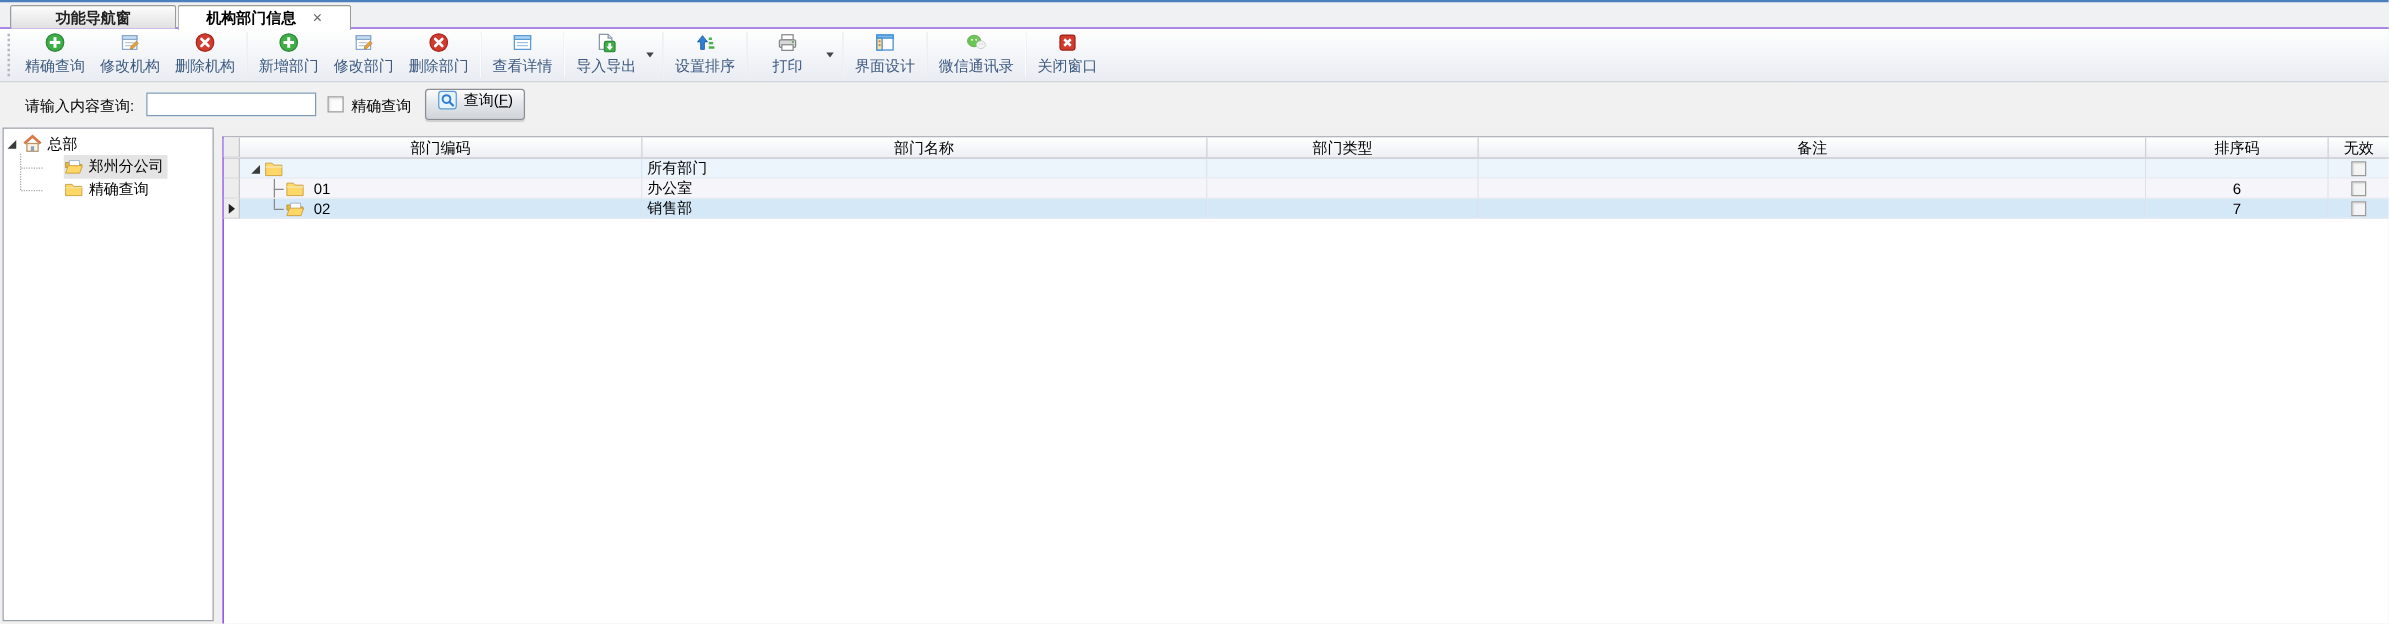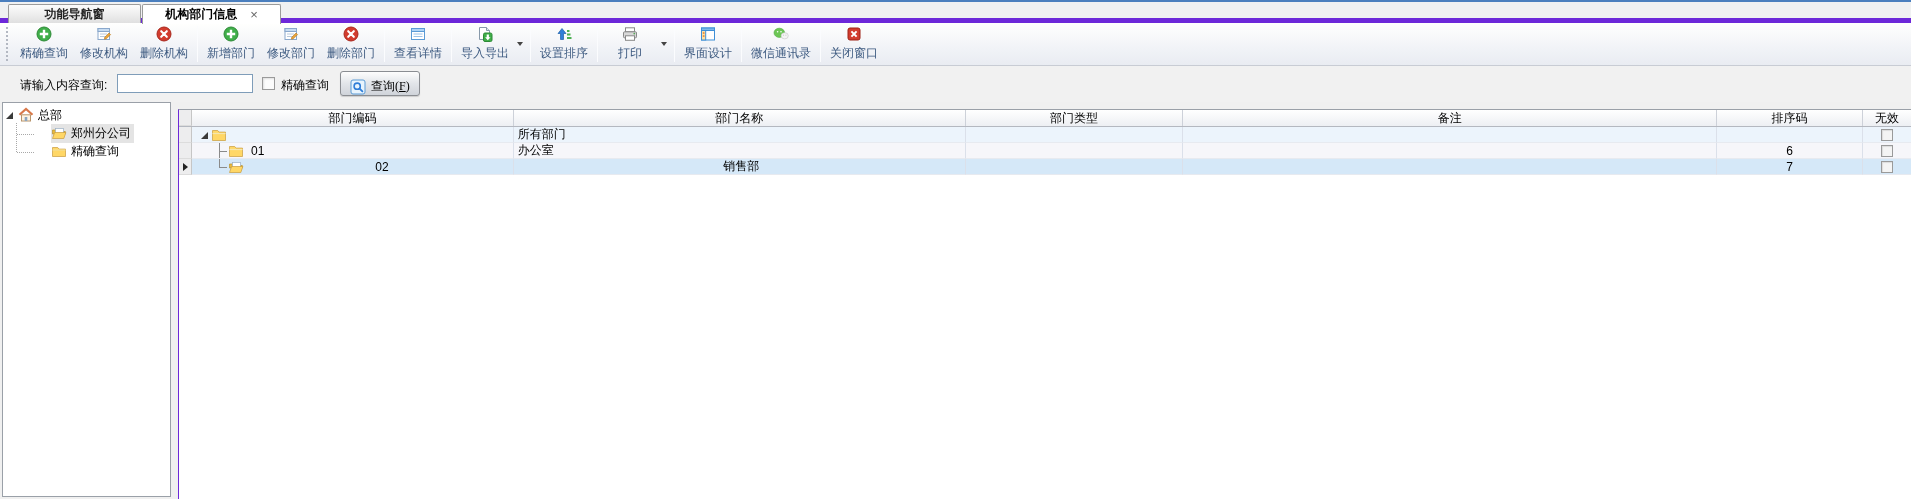--- a/index.html
+++ b/index.html
@@ -4,21 +4,21 @@
 <style>
   * { box-sizing: border-box; margin: 0; padding: 0; }
   html,body { width:1911px; height:499px; overflow:hidden; }
   body { font-family:"Liberation Sans","DejaVu Sans",sans-serif; font-size:12px; color:#000; background:#f0f0f0; }
   .page { position:relative; width:1911px; height:499px; background:#f0f0f0; }
 
   
   .topline { position:absolute; left:0; top:0; width:100%; height:2px; background:#4b7fbe; }
 
   
-  .tabbar { position:absolute; left:0; top:2px; width:100%; height:21px; background:#f0f1f2; border-bottom:5px solid #6d28d9; }
+  .tabbar { position:absolute; left:0; top:2px; width:100%; height:21px; background:#f0f1f2; border-bottom:1px solid #6d28d9;font-family:Liberation Mono, monospace; }
   .tab { position:absolute; top:2px; height:19px; display:flex; align-items:center; justify-content:center;
          font-weight:bold; border:1px solid #9b9b9b; border-bottom:none; border-radius:2px 2px 0 0; cursor:default; }
   .tab-inactive { left:8px; width:133px; background:linear-gradient(#fcfcfc,#e0e0e0); color:#222; }
   .tab-active { left:142px; width:139px; height:20px; background:#fff; z-index:3; }
   .tab-close { margin-left:13px; color:#666; font-weight:normal; font-size:13px; line-height:13px; cursor:pointer; }
 
   
   .toolbar { position:absolute; left:0; top:23px; width:100%; height:43px;
              background:linear-gradient(#fffffe,#f1f3f7 60%,#e9ecf2); border-bottom:1px solid #c8ccd4;
              display:flex; align-items:center; padding-left:4px; }
@@ -31,23 +31,23 @@
   .dd-arrow { width:0; height:0; border-left:3px solid transparent; border-right:3px solid transparent;
               border-top:4px solid #444; margin:0 4px 0 2px; cursor:pointer; }
   .icon16 { width:16px; height:16px; display:block; }
 
   
   .searchrow { position:absolute; left:0; top:66px; width:100%; height:36px; background:#f1f1f1; }
   .search-label { position:absolute; left:20px; top:11px; }
   .search-input { position:absolute; left:117px; top:8px; width:136px; height:19px; border:1px solid #7f9db9; background:#fff; font:inherit; padding:0 3px; }
   .checkbox13 { position:absolute; left:262px; top:11px; width:13px; height:13px; background:#fcfcfc; border:1px solid #9a9a9a; box-shadow:inset 1px 1px 2px rgba(0,0,0,0.12); cursor:pointer; }
   .precise-label { position:absolute; left:281px; top:11px; cursor:default;text-align:center; }
-  .query-btn { position:absolute; left:340px; top:5px; height:25px; padding:0 9px; display:flex; align-items:flex-end; gap:5px;
+  .query-btn { position:absolute; left:340px; top:5px; height:25px; padding:0 9px; display:flex; align-items:flex-start; gap:5px;
                border:1px solid #8a8d92; border-radius:3px; background:linear-gradient(#fdfdfd,#e3e6ea 48%,#d0d4da);
-               box-shadow:0 1px 1px rgba(0,0,0,0.15); cursor:pointer;font-family:Liberation Serif, serif; }
+               box-shadow:0 1px 1px rgba(0,0,0,0.15); cursor:pointer; }
   .query-btn u { text-decoration:underline; }
 
   
   .treepanel { position:absolute; left:2px; top:102px; width:169px; height:395px; background:#fff; border:1px solid #9aa0a8; }
   .tnode { position:relative; height:18px; display:flex; align-items:center; cursor:pointer; }
   .tnode-root { padding-left:2px; gap:4px; }
   .tnode-child { padding-left:48px; gap:4px; }
   .tsel { background:#e4e4e4; display:flex; align-items:center; gap:4px; padding:1px 3px 1px 0; }
   .conn-v { position:absolute; left:13px; top:20px; height:29px; width:1px; border-left:1px dotted #a8a8a8; }
   .conn-h { position:absolute; left:14px; width:17px; height:1px; border-top:1px dotted #a8a8a8; }
@@ -65,21 +65,21 @@
   .c-code { width:322px; }
   .c-name { width:452px; }
   .c-type { width:218px; }
   .c-note { width:534px; }
   .c-sort { width:146px; justify-content:center; padding-left:0 !important; }
   .c-inv  { width:48px; justify-content:center; padding-left:0 !important; }
   .ind-cell { background:#ededee; border-right:1px solid #c6c6c6 !important; border-bottom:1px solid #dcdcdc !important;
               display:flex; align-items:center; justify-content:center; padding-left:0 !important; }
   .r1 .cell { background:#ecf4fc; }
   .r2 .cell { background:#f6f6fa; }
-  .r3 .cell { background:#d5e8f8;justify-content:center; }
+  .r3 .cell { background:#d5e8f8; }
   .r1 .ind-cell, .r2 .ind-cell, .r3 .ind-cell { background:#ededee; }
   .gv { position:absolute; left:27px; top:0; width:1px; height:16px; background:#8a8a8a; }
   .gv.half { height:8px; }
   .gh { position:absolute; left:27px; top:8px; width:8px; height:1px; background:#8a8a8a; }
   .gexp { position:absolute; left:8px; top:4px; width:9px; height:9px; }
   .gfolder { position:absolute; top:0; width:16px; height:16px; }
   .gfolder.p1 { left:19px; }
   .gfolder.p2 { left:36px; }
   .codetext1 { padding-left:38px; }
   .codetext2 { padding-left:55px; }

